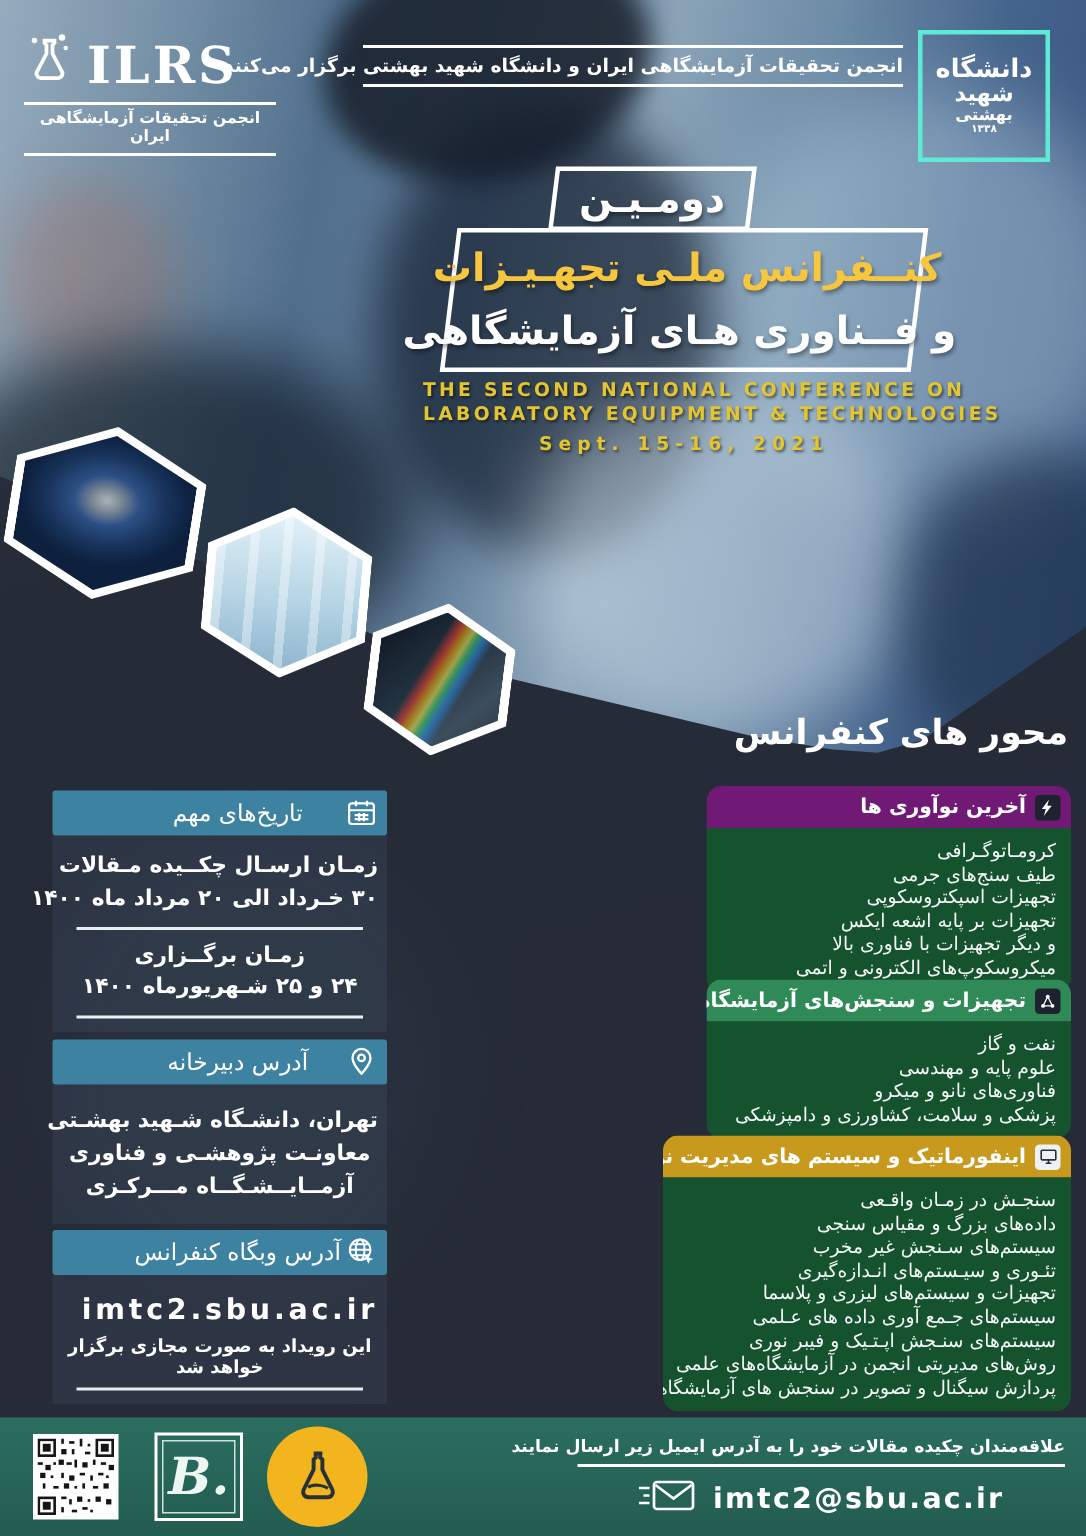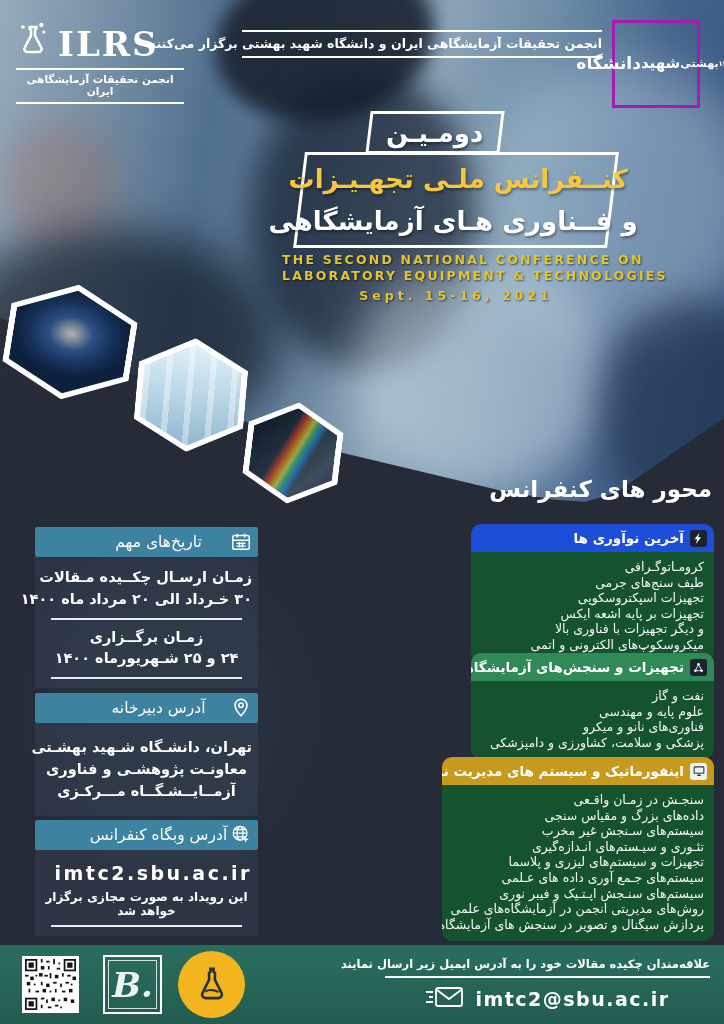--- a/index.html
+++ b/index.html
@@ -53,22 +53,22 @@
   .ilrs-acronym{ font-family:"DejaVu Serif", serif; font-weight:bold; font-size:34px; letter-spacing:2px; }
   .ilrs-line{ border-top:2px solid #fff; margin-top:2px; }
   .ilrs-sub{ direction:rtl; text-align:center; font-size:10.5px; font-weight:bold; padding:3px 0 3px; }
 
   
   .banner{ left:242px; top:30px; width:360px; z-index:3; color:#fff; }
   .banner-line{ border-top:2px solid #fff; }
   .banner-text{ direction:rtl; text-align:left; font-size:12.5px; font-weight:bold; padding:4px 0 5px; white-space:nowrap; }
 
   
-  .seal{ left:612px; top:20px; width:88px; height:88px; z-index:3; border:3px solid #a21caf;
-         display:flex; flex-direction:row; align-items:center; justify-content:center; color:#fff; }
+  .seal{ left:612px; top:20px; width:88px; height:88px; z-index:3; border:3px solid #5eead4;
+         display:flex; flex-direction:column; align-items:center; justify-content:center; color:#fff; }
   .seal div{ direction:rtl; font-weight:bold; line-height:1.02; text-align:center; }
   .seal-l1{ font-size:17px; } .seal-l2{ font-size:15px; } .seal-l3{ font-size:11px; }
   .seal-year{ font-size:7px; letter-spacing:2px; margin-top:1px; }
 
   
   .ordinal-box{ left:368px; top:111px; width:134px; height:43px; z-index:3; border:3px solid #fff;
     transform:skewX(-7deg); display:flex; align-items:center; justify-content:center; }
   .ordinal-box span{ transform:skewX(7deg); direction:rtl; color:#fff; font-weight:bold; font-size:26px; text-shadow:1px 2px 3px rgba(0,0,0,.4); }
   .main-box{ left:299px; top:152px; width:314px; height:96px; z-index:3; border:3px solid #fff;
     transform:skewX(-7deg); display:flex; flex-direction:column; align-items:center; justify-content:center; }
@@ -95,21 +95,21 @@
   .note-line{ direction:rtl; text-align:center; font-weight:bold; font-size:12px; color:#fff; padding-top:4px; }
 
   
   .topic-card{ z-index:3; border-radius:10px; overflow:hidden; }
   .topic-header{ height:28px; display:flex; flex-direction:row-reverse; align-items:center; gap:6px; padding:0 7px; }
   .topic-header .th-title{ direction:rtl; color:#fff; font-weight:bold; font-size:13.5px; white-space:nowrap; }
   .icon-sq{ width:17px; height:17px; border-radius:3px; background:#1c222e; display:flex; align-items:center; justify-content:center; flex:0 0 auto; }
   .icon-sq.light{ background:#eef1f3; }
   .topic-body{ background:#14532d; padding:7px 10px 9px; }
   .topic-item{ direction:rtl; text-align:right; color:#f6f8fa; font-size:12.5px; line-height:15.6px; white-space:nowrap; }
-  .tc1 .topic-header{ background:#1d4ed8; }
+  .tc1 .topic-header{ background:#701a75; }
   .tc2 .topic-header{ background:#2f8a58; }
   .tc3 .topic-header{ background:#c79a1e; }
   .tc1{ left:471px; top:524px; width:243px; }
   .tc2{ left:471px; top:653px; width:243px; }
   .tc3{ left:442px; top:757px; width:272px; }
 
   
   .footer{ left:0; top:945px; width:724px; height:79px; z-index:4;
     background:linear-gradient(180deg,#2a6e60 0%,#235c50 100%); }
   .qr{ position:absolute; left:22px; top:11px; width:57px; height:57px; background:#fff; padding:3px; }

